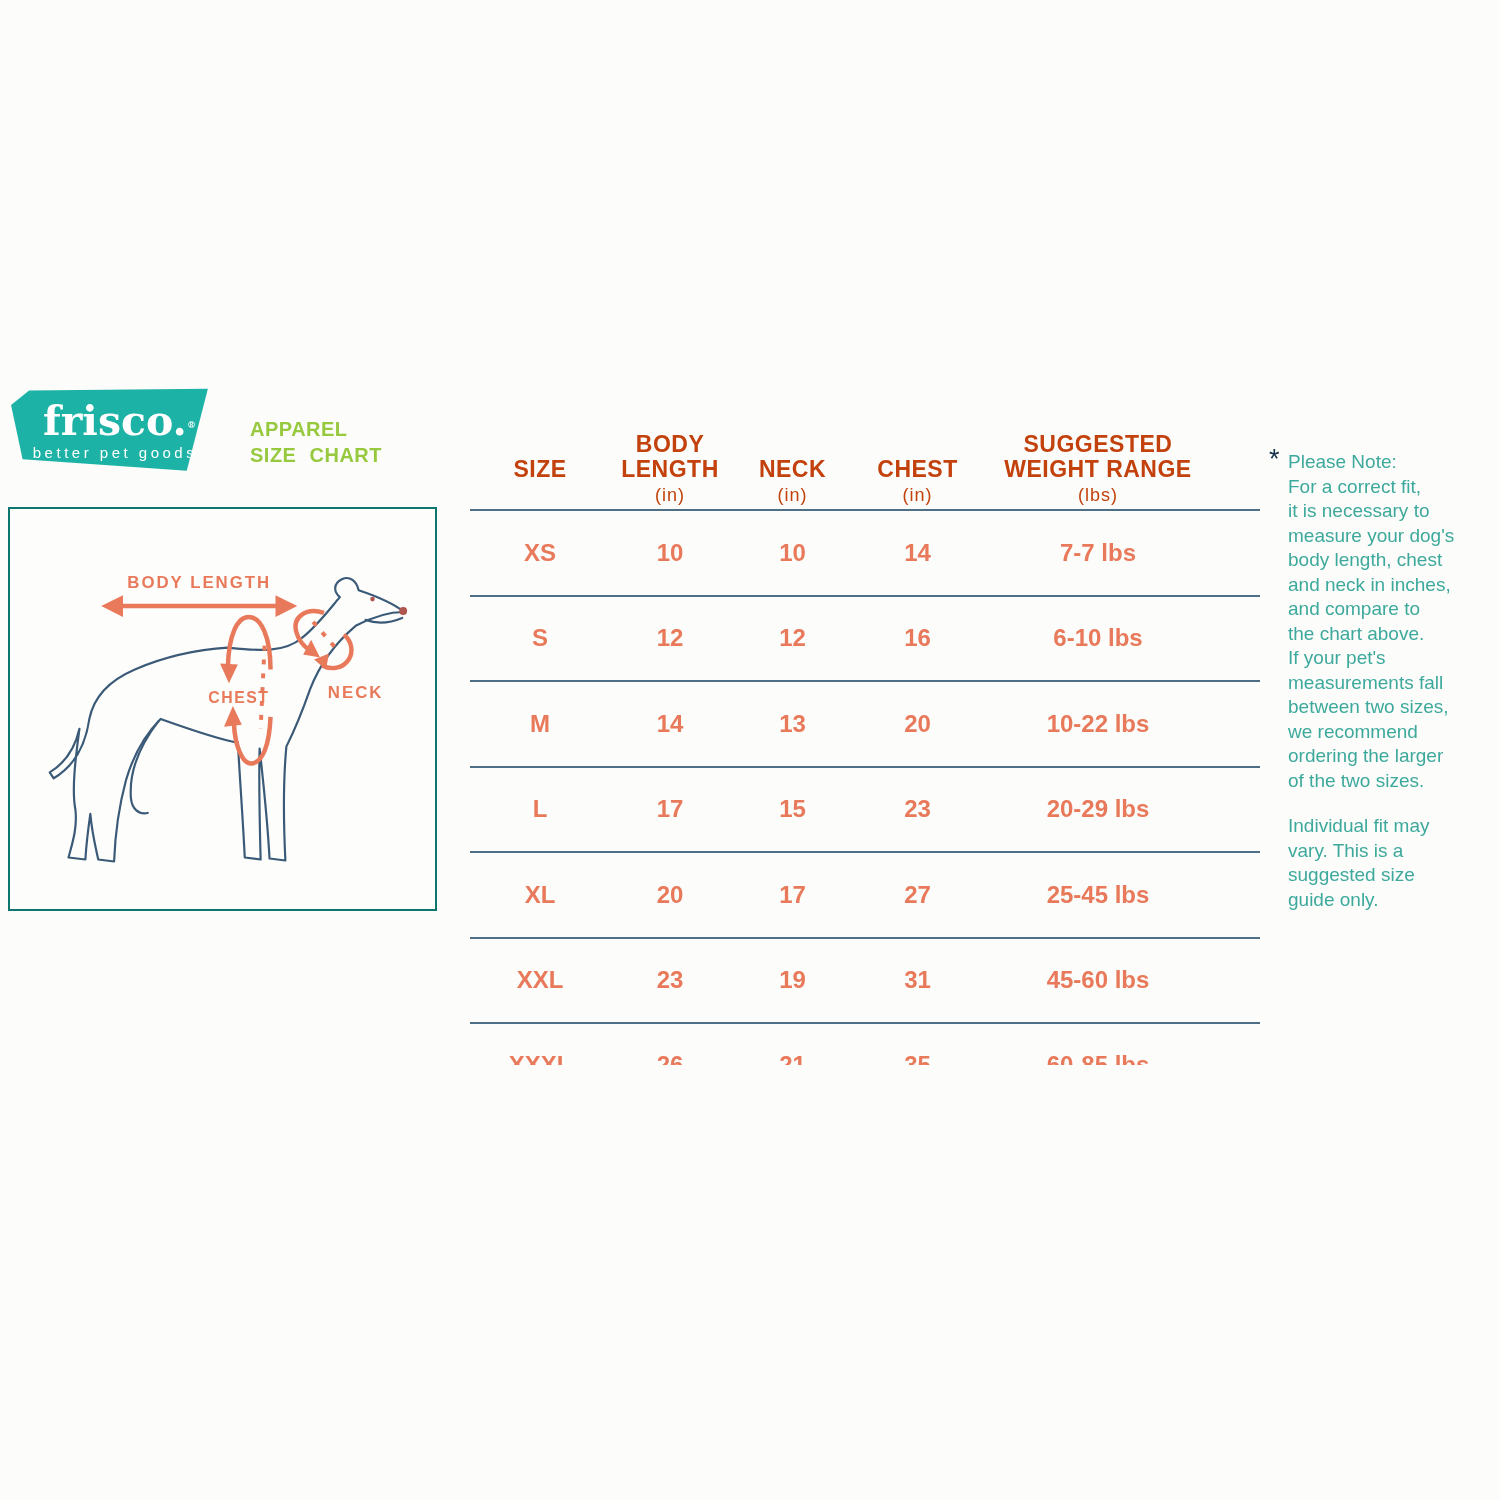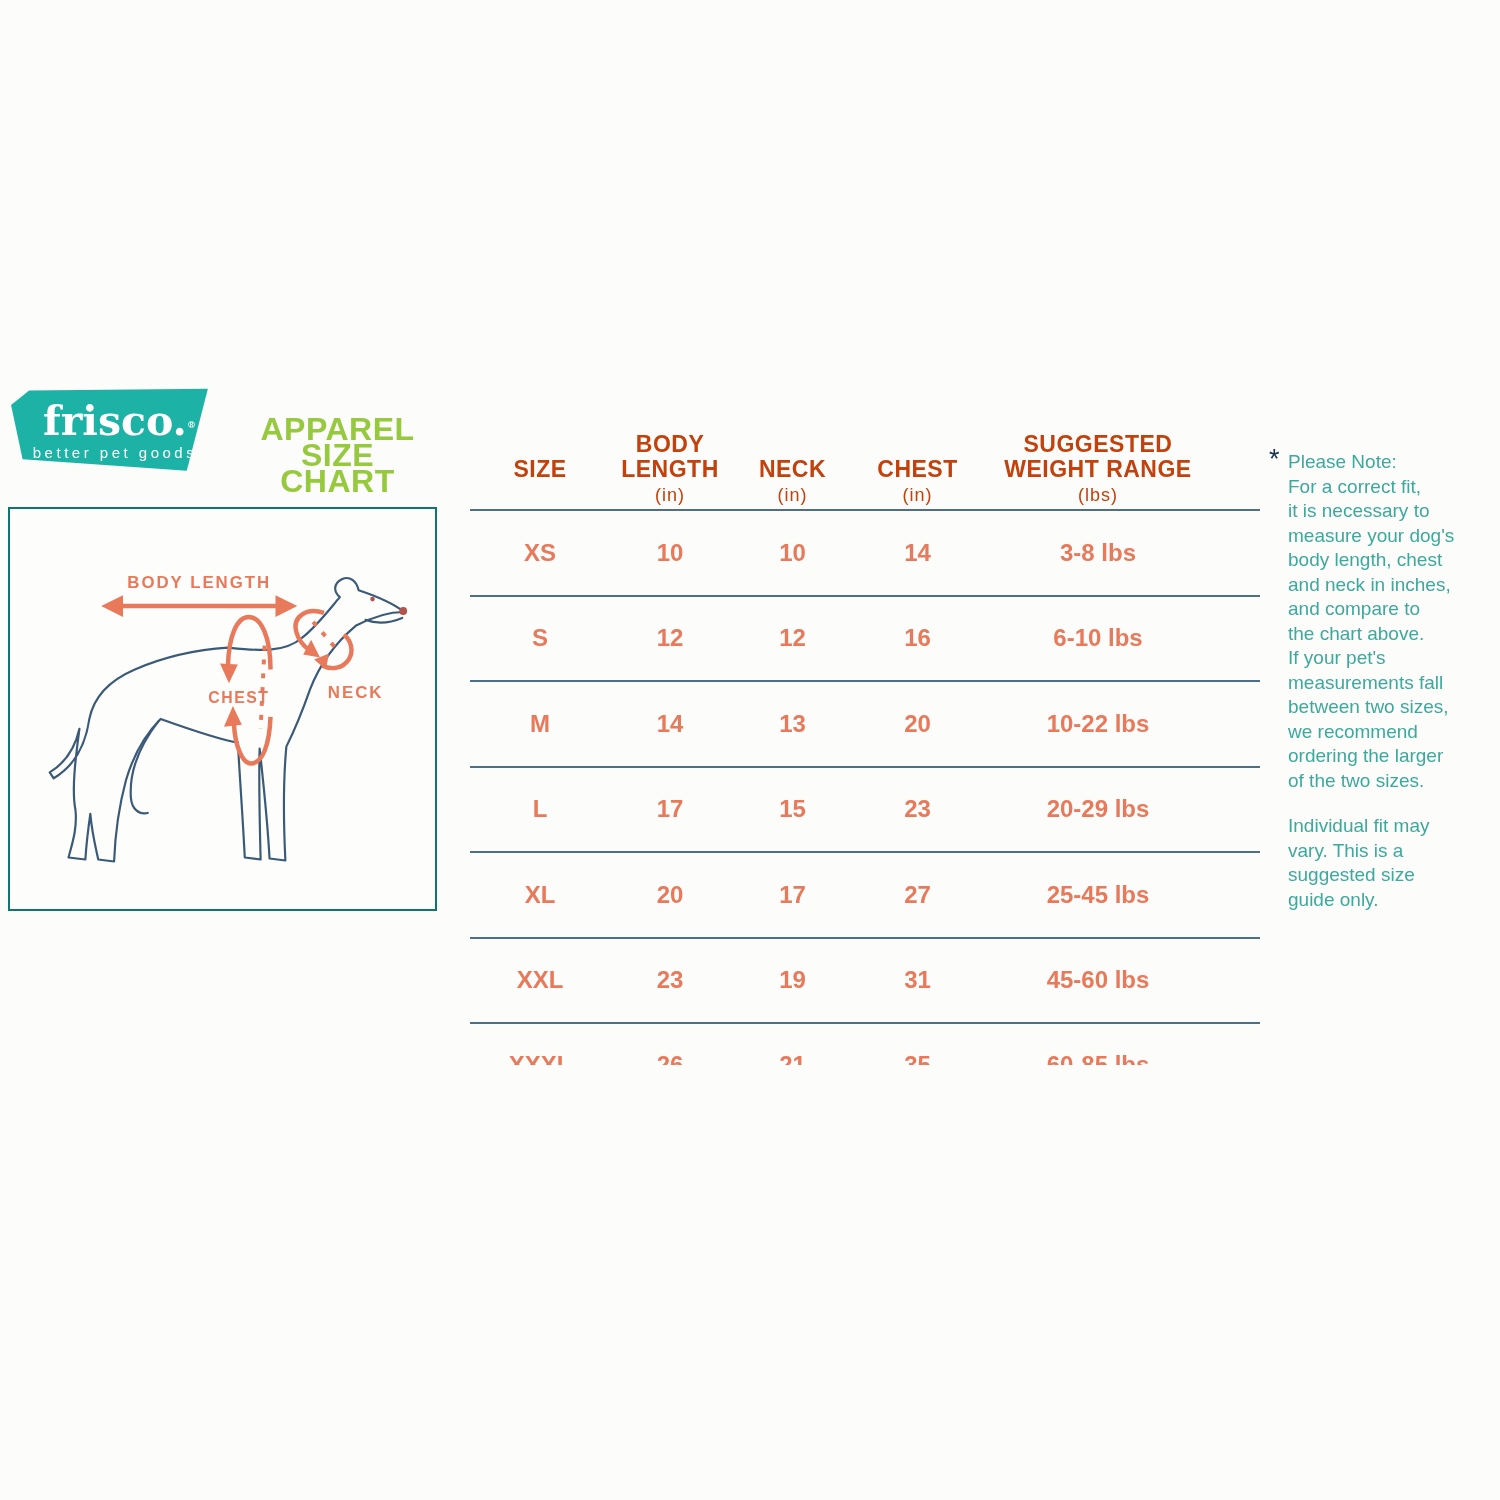--- a/index.html
+++ b/index.html
@@ -17,22 +17,22 @@
   }
   .logo-text{
     font-family:"DejaVu Serif", serif; font-weight:bold;
     font-size:41px; line-height:40px; letter-spacing:0px; position:relative;
   }
   .logo-mark{ font-size:9px; position:absolute; top:4px; right:-9px; opacity:.95; }
   .logo-tagline{ font-size:15px; letter-spacing:3.5px; margin-top:3px; white-space:nowrap; }
 
   
   .apparel-title{
-    position:absolute; left:250px; top:416px; width:175px; text-align:center;
-    color:#97c93e; font-weight:bold; font-size:32px; line-height:26px; letter-spacing:0.5px;
+    position:absolute; left:250px; top:416px; width:175px; 
+    color:#97c93e; font-weight:bold; font-size:20px; line-height:26px; letter-spacing:0.5px;
   }
   .apparel-title .t2{ word-spacing:7px; }
 
   
   .dog-box{
     position:absolute; left:8px; top:507px; width:429px; height:404px;
     background:#fdfdfc; border:2px solid #0f766e;
   }
   .dog-box svg{ display:block; width:100%; height:100%; }
 
@@ -170,21 +170,21 @@
         <div class="cap">WEIGHT RANGE</div>
         <div class="sub">(lbs)</div>
       </div>
     </div>
 
     <div class="trow">
       <div class="td">XS</div>
       <div class="td">10</div>
       <div class="td">10</div>
       <div class="td">14</div>
-      <div class="td last">3-8 lbs</div>
+      <div class="td last">7-7 lbs</div>
     </div>
     <div class="trow">
       <div class="td">S</div>
       <div class="td">12</div>
       <div class="td">12</div>
       <div class="td">16</div>
       <div class="td last">6-10 lbs</div>
     </div>
     <div class="trow">
       <div class="td">M</div>

